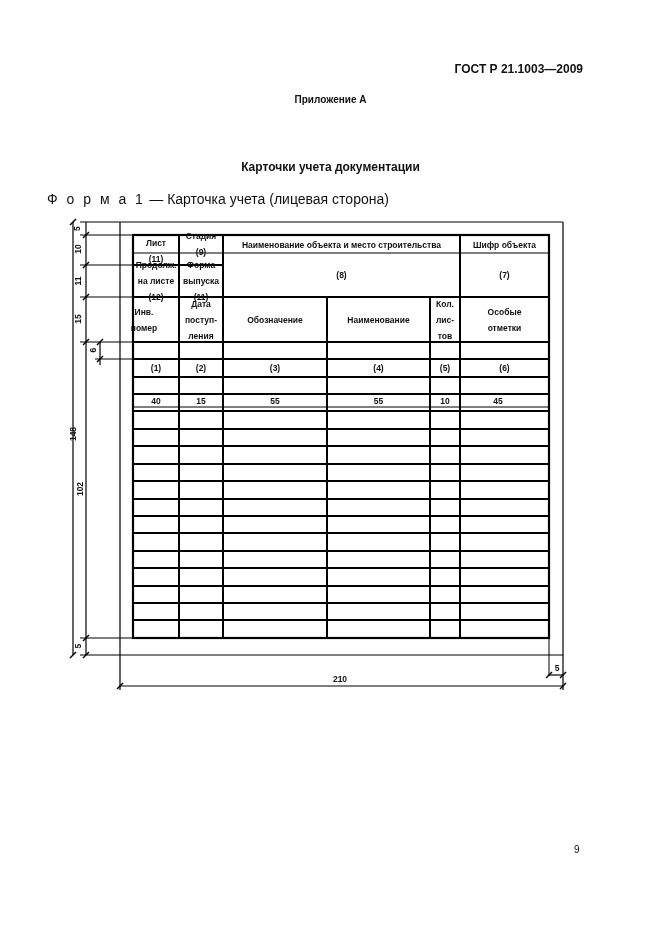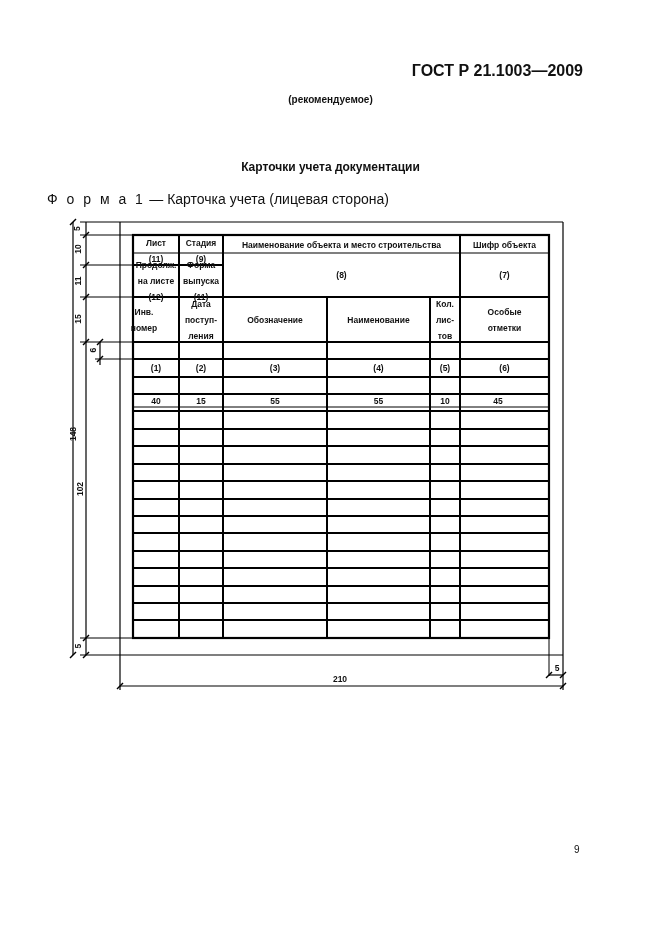--- a/index.html
+++ b/index.html
@@ -1,37 +1,37 @@
 <!DOCTYPE html>
 <html><head>
 <meta charset="utf-8">
 <style>
   html, body { margin:0; padding:0; background:#ffffff; }
   body { width:661px; height:935px; position:relative; overflow:hidden;
          font-family:"Liberation Sans", sans-serif; color:#111; }
   .abs { position:absolute; }
-  .std-code { right:78px; top:62px; font-size:16px; font-weight:bold; }
+  .std-code { right:78px; top:62px; font-size:12px; font-weight:bold; }
   .appendix { left:0; width:661px; text-align:center; top:93px; font-size:10px; font-weight:bold; line-height:13px; }
   .title { left:0; width:661px; text-align:center; top:160px; font-size:12px; font-weight:bold; }
   .caption { left:47px; top:191px; font-size:14px; }
   .caption .sp { letter-spacing:2.5px; }
   .page-num { left:574px; top:844px; font-size:10px; }
   svg.frame { position:absolute; left:0; top:0; }
   .cell { position:absolute; display:flex; align-items:center; justify-content:center;
           text-align:center; font-size:8.5px; font-weight:bold; line-height:16px; }
   .dim { position:absolute; font-size:8.5px; font-weight:bold; }
   .vert { transform:rotate(-90deg); transform-origin:center center; white-space:nowrap; }
 </style>
 </head>
 <body>
 
 <div class="abs std-code">ГОСТ Р 21.1003—2009</div>
 
 <div class="abs appendix">
-  <div>(рекомендуемое)</div>
+  <div>Приложение А</div>
 </div>
 
 <div class="abs title">Карточки учета документации</div>
 
 <div class="abs caption">
   <span class="sp">Ф о р м а 1</span><span> — Карточка учета (лицевая сторона)</span>
 </div>
 
 <svg class="frame" width="661" height="935">
   <g stroke="#000" fill="none">
@@ -103,21 +103,21 @@
     <line x1="97" y1="362" x2="103" y2="356"></line>
     <line x1="117" y1="689" x2="123" y2="683"></line>
     <line x1="560" y1="689" x2="566" y2="683"></line>
     <line x1="546" y1="678" x2="552" y2="672"></line>
     <line x1="560" y1="678" x2="566" y2="672"></line>
   </g>
 </svg>
 
 <div class="cell" style="left:133px;top:236px;width:46px;height:29px;white-space:pre-line;">Лист
 (11)</div>
-<div class="cell" style="left:179px;top:236px;width:44px;height:29px;white-space:pre-line;">Стадия
+<div class="cell" style="left:179px;top:236px;width:44px;height:16px;white-space:pre-line;">Стадия
 (9)</div>
 <div class="cell" style="left:223px;top:236px;width:237px;height:17px;">Наименование объекта и место строительства</div>
 <div class="cell" style="left:460px;top:236px;width:89px;height:17px;">Шифр объекта</div>
 
 <div class="cell" style="left:133px;top:265px;width:46px;height:32px;white-space:pre-line;">Продолж.
 на листе
 (12)</div>
 <div class="cell" style="left:179px;top:265px;width:44px;height:32px;white-space:pre-line;">Форма
 выпуска
 (11)</div>

